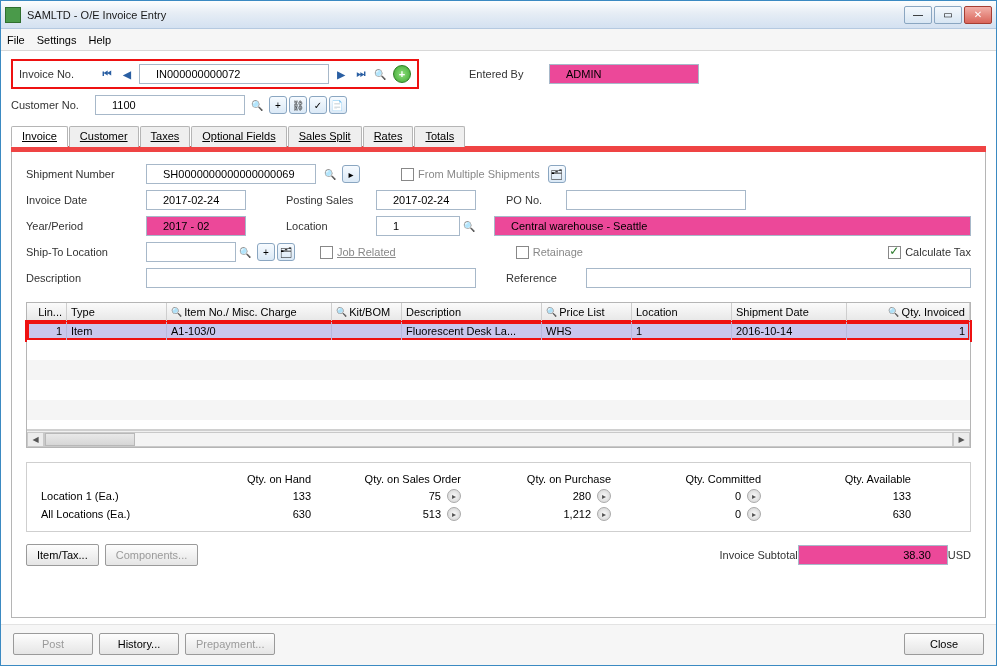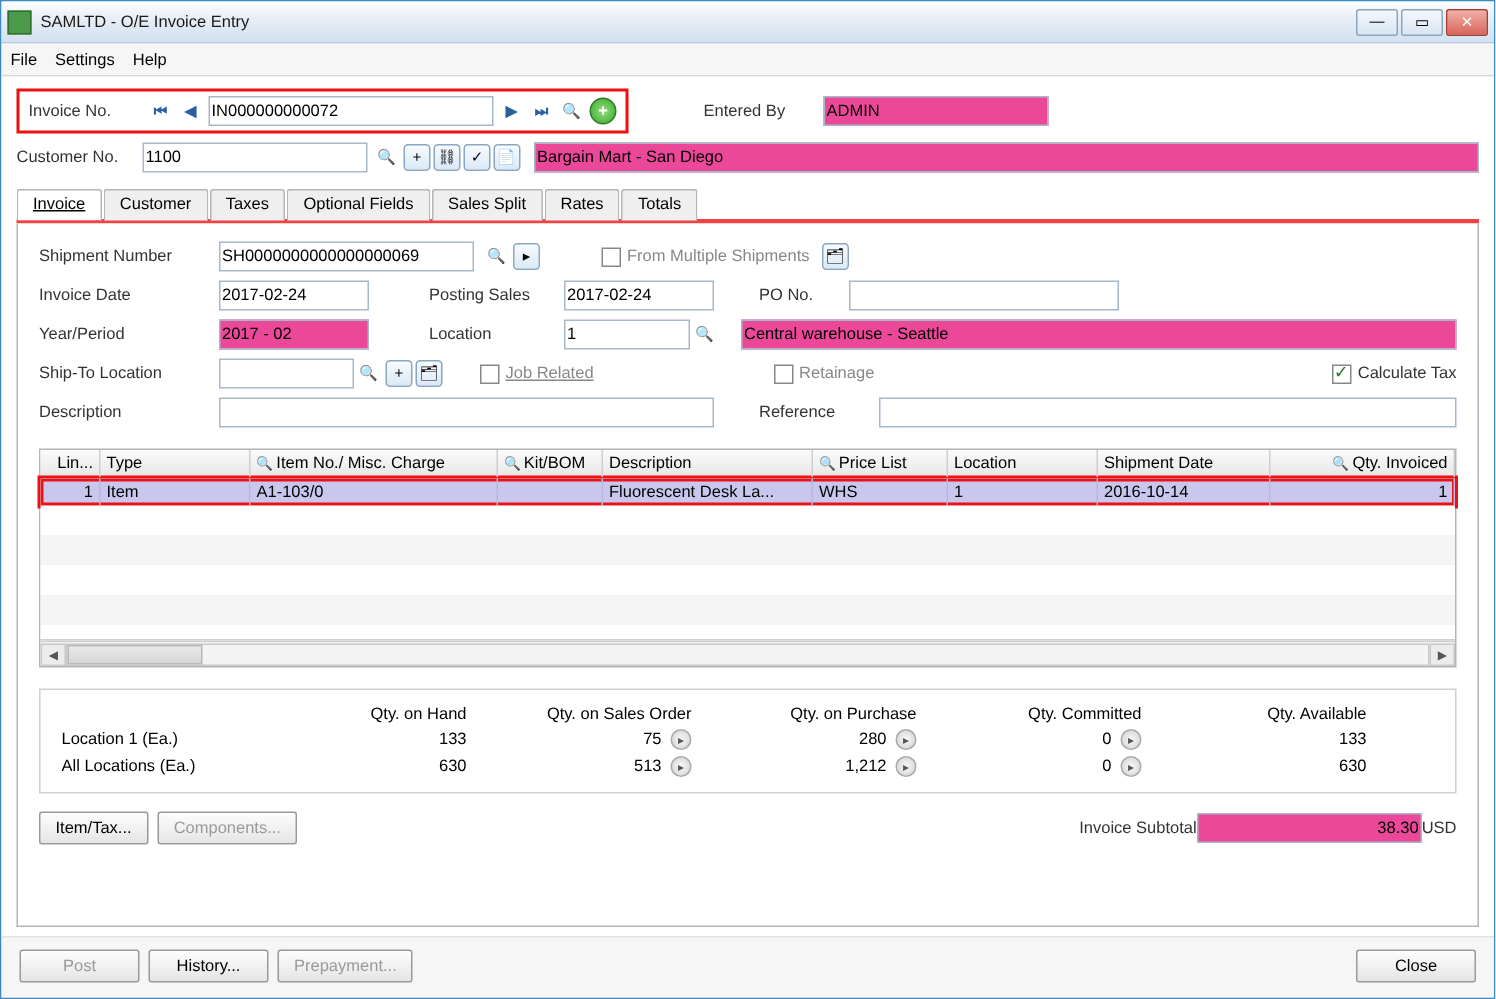--- a/index.html
+++ b/index.html
@@ -10,33 +10,33 @@
 .titlebar .title { flex:1; color:#1a1a1a; }
 .titlebar .btns { display:flex; gap:2px; }
 .titlebar .btn { width:28px; height:18px; border:1px solid #8aa6c1; background:linear-gradient(#f4f8fc,#d8e6f3); border-radius:2px; display:flex; align-items:center; justify-content:center; font-size:10px; cursor:pointer;}
 .titlebar .btn.close { background:linear-gradient(#f2b0a8,#d9655a); border-color:#a63e32; color:#fff;}
 .menubar { height:22px; background:#f6f6f6; border-bottom:1px solid #d8d8d8; display:flex; align-items:center; padding:0 6px; gap:12px;}
 .menubar span { cursor:pointer; color:#000; }
 .content { flex:1; background:#fff; padding:8px 10px 6px 10px; display:flex; flex-direction:column; }
 
 .row { display:flex; align-items:center; margin-bottom:6px; }
 .lab { color:#333; }
-.inp { border:1px solid #a7b8c9; background:#fff; height:20px; padding:2px 1px; }
+.inp { border:1px solid #a7b8c9; background:#fff; height:20px; padding:2px 16px; }
 .inpro { background:#ec4899; }
 .sep { flex:1;}
 .iconbtn { width:18px; height:18px; border:1px solid #8aa6c1; background:linear-gradient(#f7fbff,#dbe9f6); border-radius:3px; display:inline-flex; align-items:center; justify-content:center; margin:0 1px; cursor:pointer; font-size:10px;}
 .iconbtn.plain { border:none; background:none;}
 
 .nav-glyph { color:#2a5fa3; font-weight:bold; }
 .mag { color:#555; }
 .plus { width:18px;height:18px;border-radius:50%;background:radial-gradient(#8fe07e,#3ca62f);color:#fff;display:inline-flex;align-items:center;justify-content:center;font-weight:bold;margin-left:2px;border:1px solid #2c7d22;}
 
 .redbox { border:2px solid #e11; }
 
-.tabs { display:flex; border-bottom:3px solid #ef4444; margin-top:4px;}
+.tabs { display:flex; border-bottom:6px solid #ef4444; margin-top:4px;text-decoration:underline;}
 .tab { padding:3px 10px 4px 10px; border:1px solid #b5b5b5; border-bottom:none; background:#efefef; margin-right:1px; border-radius:2px 2px 0 0; cursor:pointer; position:relative; top:1px;}
 .tab.active { background:#fff; border-bottom:1px solid #fff;}
 .tab .u { text-decoration: underline; }
 .panel { border:1px solid #b5b5b5; border-top:none; background:#fff; padding:12px 14px 10px 14px; flex:1; display:flex; flex-direction:column; }
 
 .chk { width:13px; height:13px; border:1px solid #888; background:#fff; display:inline-block; vertical-align:middle; margin-right:4px; position:relative;}
 .chk.on::after{content:'✓';position:absolute;top:-3px;left:0;font-size:12px;color:#2a7a2a;}
 
 .grid { border:1px solid #b5b5b5; margin-top:8px;}
 .ghdr { display:flex; background:linear-gradient(#fbfbfb,#e7e7e7); border-bottom:1px solid #b5b5b5;}
@@ -105,21 +105,20 @@
     </div>
 
     <div class="row">
       <span class="lab" style="width:84px;">Customer No.</span>
       <input class="inp" style="width: 150px;" value="1100">
       <span class="iconbtn plain mag" style="margin-left:4px;">🔍</span>
       <span class="iconbtn">+</span>
       <span class="iconbtn">⛓</span>
       <span class="iconbtn">✓</span>
       <span class="iconbtn">📄</span>
-      <input class="inp inpro" style="flex: 1 1 0%; margin-left: 8px;" readonly="" value="Bargain Mart - San Diego">
     </div>
 
     <div class="tabs">
       <div class="tab active"><span class="u">Invoice</span></div>
       <div class="tab"><span>Customer</span></div>
       <div class="tab"><span>Taxes</span></div>
       <div class="tab"><span>Optional Fields</span></div>
       <div class="tab"><span>Sales Split</span></div>
       <div class="tab"><span>Rates</span></div>
       <div class="tab"><span>Totals</span></div>

